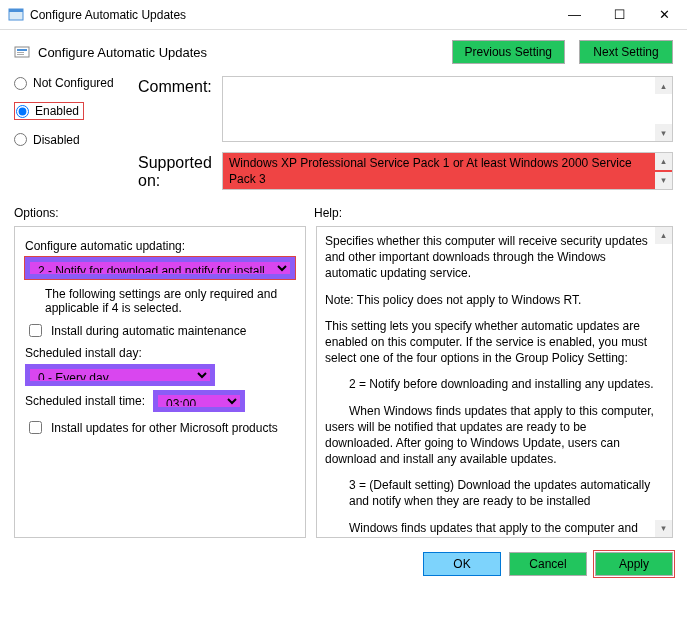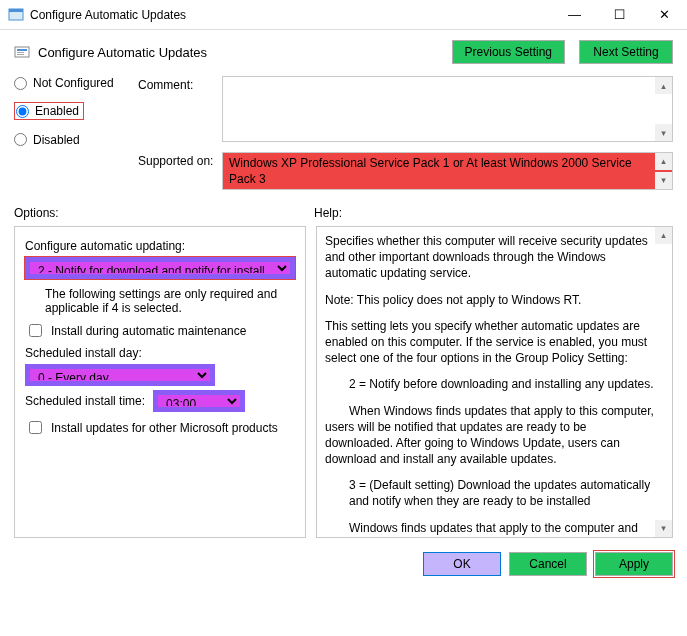--- a/index.html
+++ b/index.html
@@ -48,21 +48,21 @@
     display: grid;
     grid-template-columns: 120px 80px 1fr;
     column-gap: 4px;
     row-gap: 10px;
     padding: 0 14px 10px 14px;
     align-items: start;
   }
   .radios label { display: flex; align-items: center; gap: 6px; margin-bottom: 12px; font-size: 12px; }
   .radios input { margin:0; }
   .radios .hl { border: 1px solid #d44; padding: 1px 4px 1px 1px; display:inline-flex; align-items:flex-start; gap:6px;}
-  .fld-label { font-size: 12px; padding-top:2px;}
+  .fld-label { font-size: 16px; padding-top:2px;}
   .comment-box {
     border: 1px solid #c9c9c9;
     height: 66px;
     position: relative;
     background: #fff;
   }
   .supported-box {
     border: 1px solid #c9c9c9;
     height: 38px;
     position: relative;
@@ -113,21 +113,21 @@
   select.time { width: 92px; margin-left: 8px;}
   .row { display:flex; align-items:center; margin: 4px 0;}
 
   .footer {
     display:flex;
     justify-content:flex-end;
     gap: 8px;
     padding: 10px 14px;
   }
   .dlg-btn { min-width: 78px; }
-  .dlg-btn.ok { border: 1px solid #0078d7; background:#c4b5fd;}
+  .dlg-btn.ok { border: 1px solid #0078d7; background:#7dd3fc;}
   .dlg-btn.apply { outline: 1px solid #d44; outline-offset: 1px;}
 
   svg.win-icon { width:16px; height:16px; }
 </style>
 </head>
 <body>
 
 <div class="titlebar">
   <span class="icon">
     <svg class="win-icon" viewBox="0 0 16 16">

